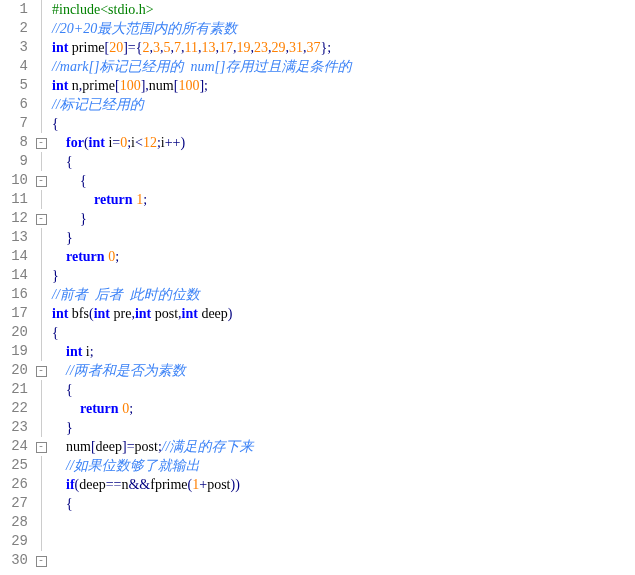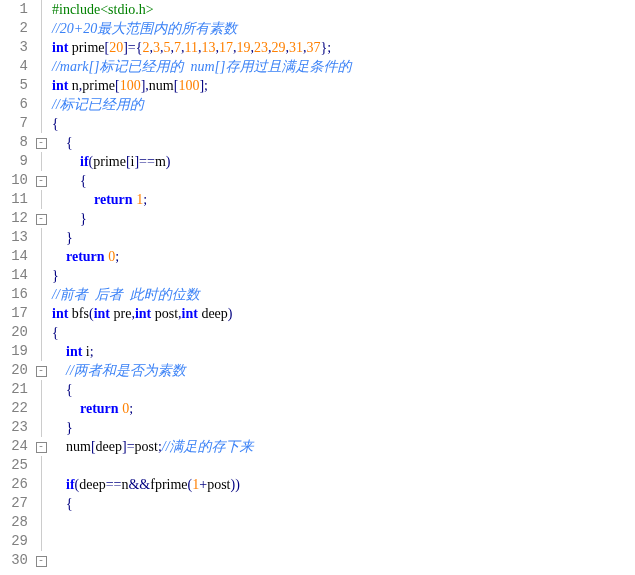--- a/index.html
+++ b/index.html
@@ -189,34 +189,34 @@
       <div><span class="box">-</span></div>
     </div>
   <div class="code" id="code">
       <pre><span class="pp">#include&lt;stdio.h&gt;</span></pre>
       <pre><span class="cm">//20+20最大范围内的所有素数</span></pre>
       <pre><span class="kw">int</span><span class="id"> prime</span><span class="op">[</span><span class="num">20</span><span class="op">]={</span><span class="num">2</span><span class="op">,</span><span class="num">3</span><span class="op">,</span><span class="num">5</span><span class="op">,</span><span class="num">7</span><span class="op">,</span><span class="num">11</span><span class="op">,</span><span class="num">13</span><span class="op">,</span><span class="num">17</span><span class="op">,</span><span class="num">19</span><span class="op">,</span><span class="num">23</span><span class="op">,</span><span class="num">29</span><span class="op">,</span><span class="num">31</span><span class="op">,</span><span class="num">37</span><span class="op">};</span></pre>
       <pre><span class="cm">//mark[]标记已经用的  num[]存用过且满足条件的</span></pre>
       <pre><span class="kw">int</span><span class="id"> n</span><span class="op">,</span><span class="id">prime</span><span class="op">[</span><span class="num">100</span><span class="op">],</span><span class="id">num</span><span class="op">[</span><span class="num">100</span><span class="op">];</span></pre>
       <pre><span class="cm">//标记已经用的</span></pre>
       <pre><span class="op">{</span></pre>
+      <pre><span class="id">    </span><span class="kw">for</span><span class="op">(</span><span class="kw">int</span><span class="id"> i</span><span class="op">=</span><span class="num">0</span><span class="op">;</span><span class="id">i</span><span class="op">&lt;</span><span class="num">12</span><span class="op">;</span><span class="id">i</span><span class="op">++)</span></pre>
       <pre><span class="op">    {</span></pre>
-      <pre><span class="id">        </span><span class="kw">if</span><span class="op">(</span><span class="id">prime</span><span class="op">[</span><span class="id">i</span><span class="op">]==</span><span class="id">m</span><span class="op">)</span></pre>
       <pre><span class="op">        {</span></pre>
       <pre><span class="id">            </span><span class="kw">return</span><span class="id"> </span><span class="num">1</span><span class="op">;</span></pre>
       <pre><span class="op">        }</span></pre>
       <pre><span class="op">    }</span></pre>
       <pre><span class="id">    </span><span class="kw">return</span><span class="id"> </span><span class="num">0</span><span class="op">;</span></pre>
       <pre><span class="op">}</span></pre>
       <pre><span class="cm">//前者  后者  此时的位数</span></pre>
       <pre><span class="kw">int</span><span class="id"> bfs</span><span class="op">(</span><span class="kw">int</span><span class="id"> pre</span><span class="op">,</span><span class="kw">int</span><span class="id"> post</span><span class="op">,</span><span class="kw">int</span><span class="id"> deep</span><span class="op">)</span></pre>
       <pre><span class="op">{</span></pre>
       <pre><span class="id">    </span><span class="kw">int</span><span class="id"> i</span><span class="op">;</span></pre>
       <pre><span class="id">    </span><span class="cm">//两者和是否为素数</span></pre>
       <pre><span class="op">    {</span></pre>
       <pre><span class="id">        </span><span class="kw">return</span><span class="id"> </span><span class="num">0</span><span class="op">;</span></pre>
       <pre><span class="op">    }</span></pre>
       <pre><span class="id">    num</span><span class="op">[</span><span class="id">deep</span><span class="op">]=</span><span class="id">post</span><span class="op">;</span><span class="cm">//满足的存下来</span></pre>
-      <pre><span class="id">    </span></pre>
+      <pre><span class="id">    </span><span class="cm">//如果位数够了就输出</span></pre>
       <pre><span class="id">    </span><span class="kw">if</span><span class="op">(</span><span class="id">deep</span><span class="op">==</span><span class="id">n</span><span class="op">&amp;&amp;</span><span class="id">fprime</span><span class="op">(</span><span class="num">1</span><span class="op">+</span><span class="id">post</span><span class="op">))</span></pre>
       <pre><span class="op">    {</span></pre>
     </div>
 </div>
 
 </body></html>

